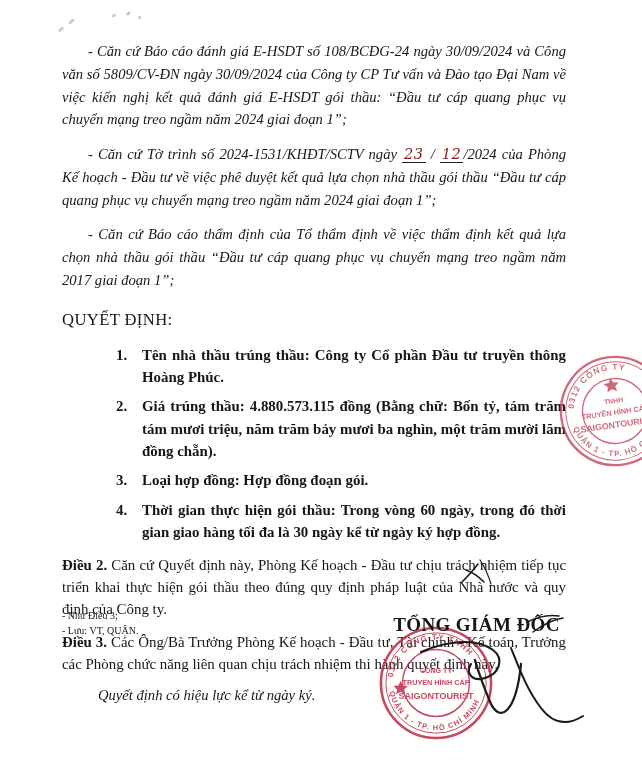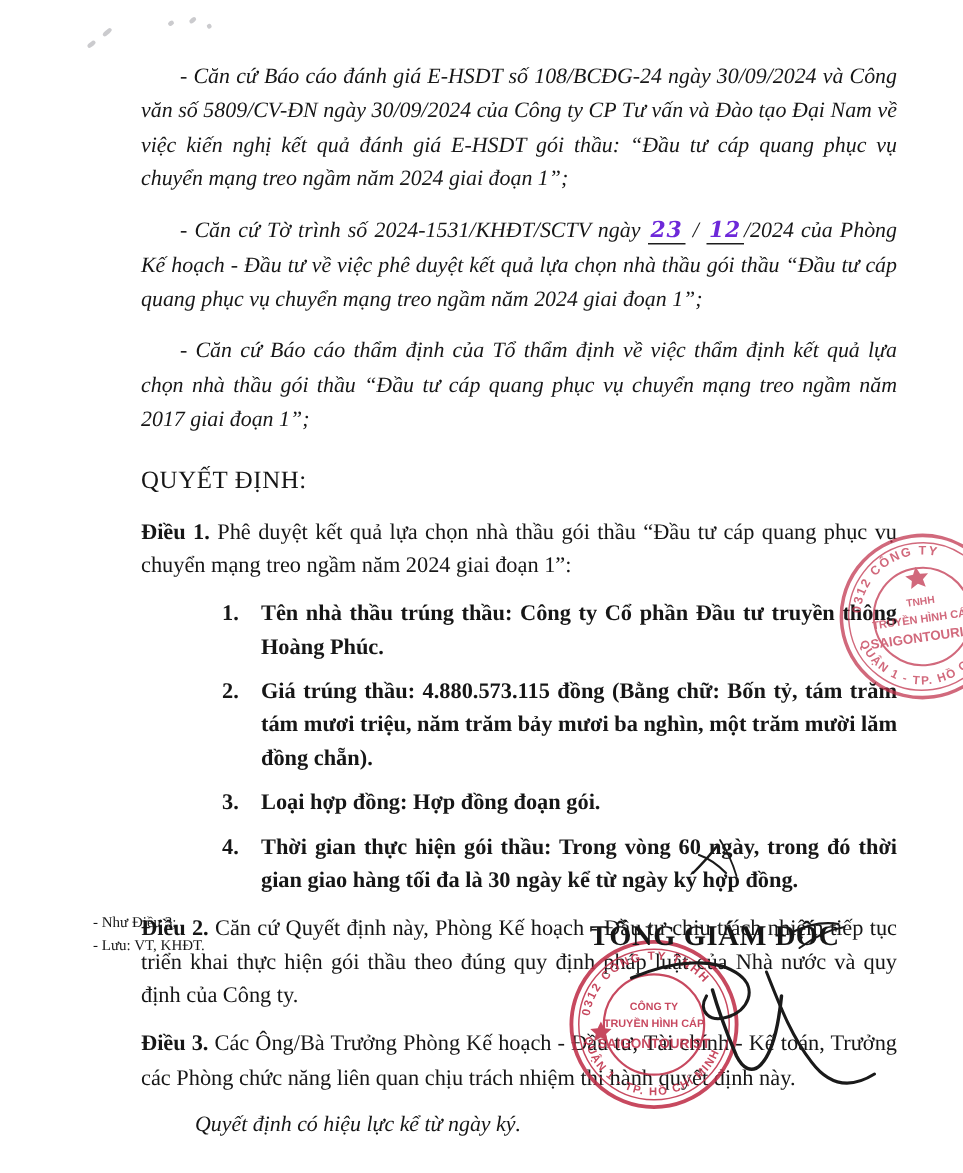--- a/index.html
+++ b/index.html
@@ -33,42 +33,41 @@
   .sp3 { left: 62px; top: 6px;  width: 4px;  height: 3px; transform: rotate(-35deg); }
   .sp4 { left: 76px; top: 4px;  width: 5px;  height: 3px; transform: rotate(-40deg); }
   .sp5 { left: 88px; top: 8px;  width: 3px;  height: 3px; transform: rotate(-30deg); }
 
   
   .content {
     position: absolute;
     left: 62px;
     top: 40px;
     width: 504px;
-    margin-left: 32px;
   }
 
   p { margin: 0; }
 
   .recital {
     font-style: italic;
     font-size: 14.6px;
     line-height: 1.56;
     text-align: justify;
     text-indent: 26px;
     margin-bottom: 12px;
   }
 
   .handwritten-date {
     font-family: "DejaVu Serif", serif;
     font-style: italic;
-    font-weight: bold;
+    font-weight: normal;
     border-bottom: 1.2px solid #1d1d1d;
     padding: 0 2px;
     letter-spacing: .5px;
-    color: #6d28d9;
+    color: #7f1d1d;
   }
 
   .decision-title {
     font-weight: normal;
     font-size: 16.6px;
     letter-spacing: .4px;
     margin: 18px 0 14px 0;
   }
 
   .article {
@@ -211,21 +210,20 @@
   <div class="content">
 
     <p class="recital">- Căn cứ Báo cáo đánh giá E-HSDT số 108/BCĐG-24 ngày 30/09/2024 và Công văn số 5809/CV-ĐN ngày 30/09/2024 của Công ty CP Tư vấn và Đào tạo Đại Nam về việc kiến nghị kết quả đánh giá E-HSDT gói thầu: “Đầu tư cáp quang phục vụ chuyển mạng treo ngầm năm 2024 giai đoạn 1”;</p>
 
     <p class="recital"><span>- Căn cứ Tờ trình số 2024-1531/KHĐT/SCTV ngày </span><span class="handwritten-date">23</span><span> / </span><span class="handwritten-date">12</span><span>/2024 của Phòng Kế hoạch - Đầu tư về việc phê duyệt kết quả lựa chọn nhà thầu gói thầu “Đầu tư cáp quang phục vụ chuyển mạng treo ngầm năm 2024 giai đoạn 1”;</span></p>
 
     <p class="recital">- Căn cứ Báo cáo thẩm định của Tổ thẩm định về việc thẩm định kết quả lựa chọn nhà thầu gói thầu “Đầu tư cáp quang phục vụ chuyển mạng treo ngầm năm 2017 giai đoạn 1”;</p>
 
     <h1 class="decision-title">QUYẾT ĐỊNH:</h1>
 
-    <p class="article"><span class="lead">Điều 1.</span><span> Phê duyệt kết quả lựa chọn nhà thầu gói thầu “Đầu tư cáp quang phục vụ chuyển mạng treo ngầm năm 2024 giai đoạn 1”:</span></p>
 
     <ol class="items">
       <li>Tên nhà thầu trúng thầu: Công ty Cổ phần Đầu tư truyền thông Hoàng Phúc.</li>
       <li>Giá trúng thầu: 4.880.573.115 đồng (Bằng chữ: Bốn tỷ, tám trăm tám mươi triệu, năm trăm bảy mươi ba nghìn, một trăm mười lăm đồng chẵn).</li>
       <li>Loại hợp đồng: Hợp đồng đoạn gói.</li>
       <li>Thời gian thực hiện gói thầu: Trong vòng 60 ngày, trong đó thời gian giao hàng tối đa là 30 ngày kể từ ngày ký hợp đồng.</li>
     </ol>
 
     <p class="article"><span class="lead">Điều 2.</span><span> Căn cứ Quyết định này, Phòng Kế hoạch - Đầu tư chịu trách nhiệm tiếp tục triển khai thực hiện gói thầu theo đúng quy định pháp luật của Nhà nước và quy định của Công ty.</span></p>
 
@@ -257,21 +255,21 @@
     <text x="60" y="52" text-anchor="middle" font-family="'Liberation Sans', sans-serif" font-size="7" font-weight="bold" fill="#c0304a">TNHH</text>
     <text x="60" y="64" text-anchor="middle" font-family="'Liberation Sans', sans-serif" font-size="7.5" font-weight="bold" fill="#c0304a">TRUYỀN HÌNH CÁP</text>
     <text x="60" y="77" text-anchor="middle" font-family="'Liberation Sans', sans-serif" font-size="9" font-weight="bold" fill="#c0304a">SAIGONTOURIST</text>
     <path d="M60 26 l2.4 5 5.4 .5 -4 3.6 1.2 5.3 -5 -2.8 -5 2.8 1.2 -5.3 -4 -3.6 5.4 -.5 z" fill="#c0304a"></path>
   </svg>
 
   <div class="footer">
 
     <div class="recipients">
       <div class="ritem">- Như Điều 3;</div>
-      <div class="ritem">- Lưu: VT, KHĐT.</div>
+      <div class="ritem">- Lưu: VT, QUẬN.</div>
     </div>
 
     <div class="signblock">
 
       <div class="sign-title">TỔNG GIÁM ĐỐC</div>
 
       <svg class="stamp" viewBox="0 0 120 120">
         <defs>
           <path id="arcTop" d="M 16,60 A 44,44 0 0 1 104,60"></path>
           <path id="arcBot" d="M 12,60 A 48,48 0 0 0 108,60"></path>

